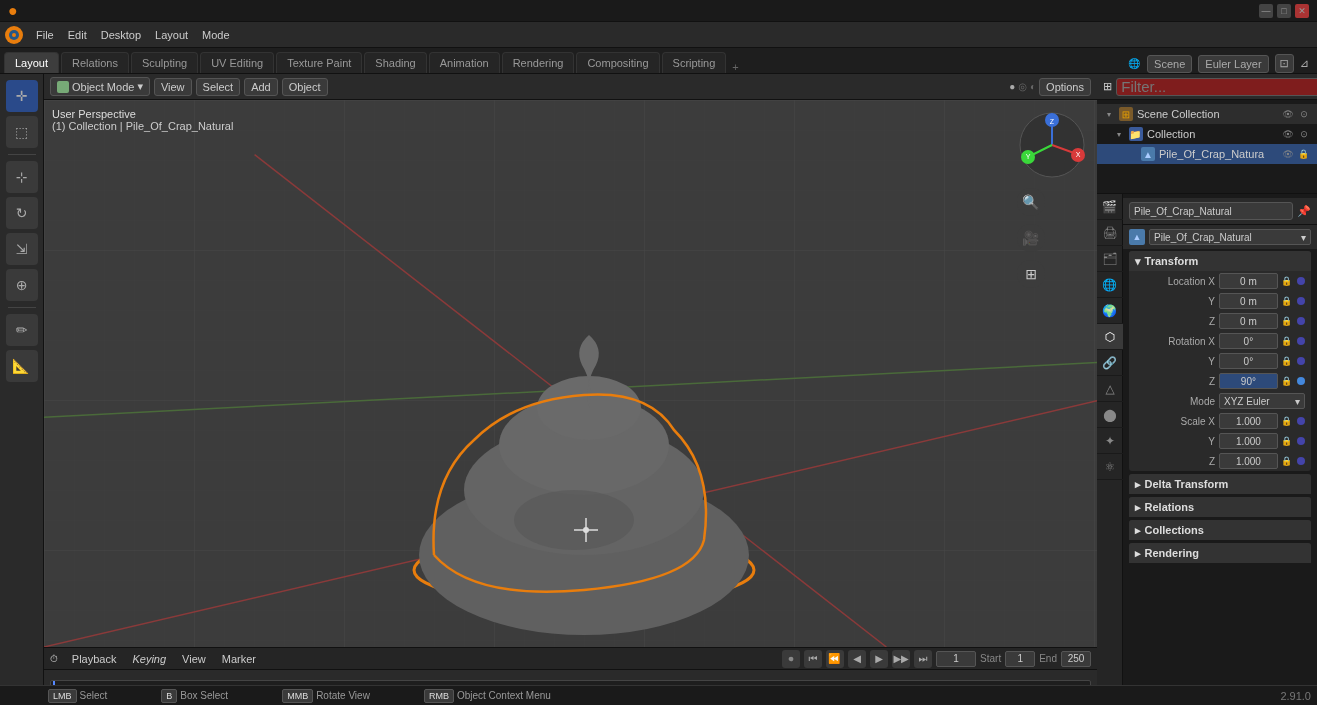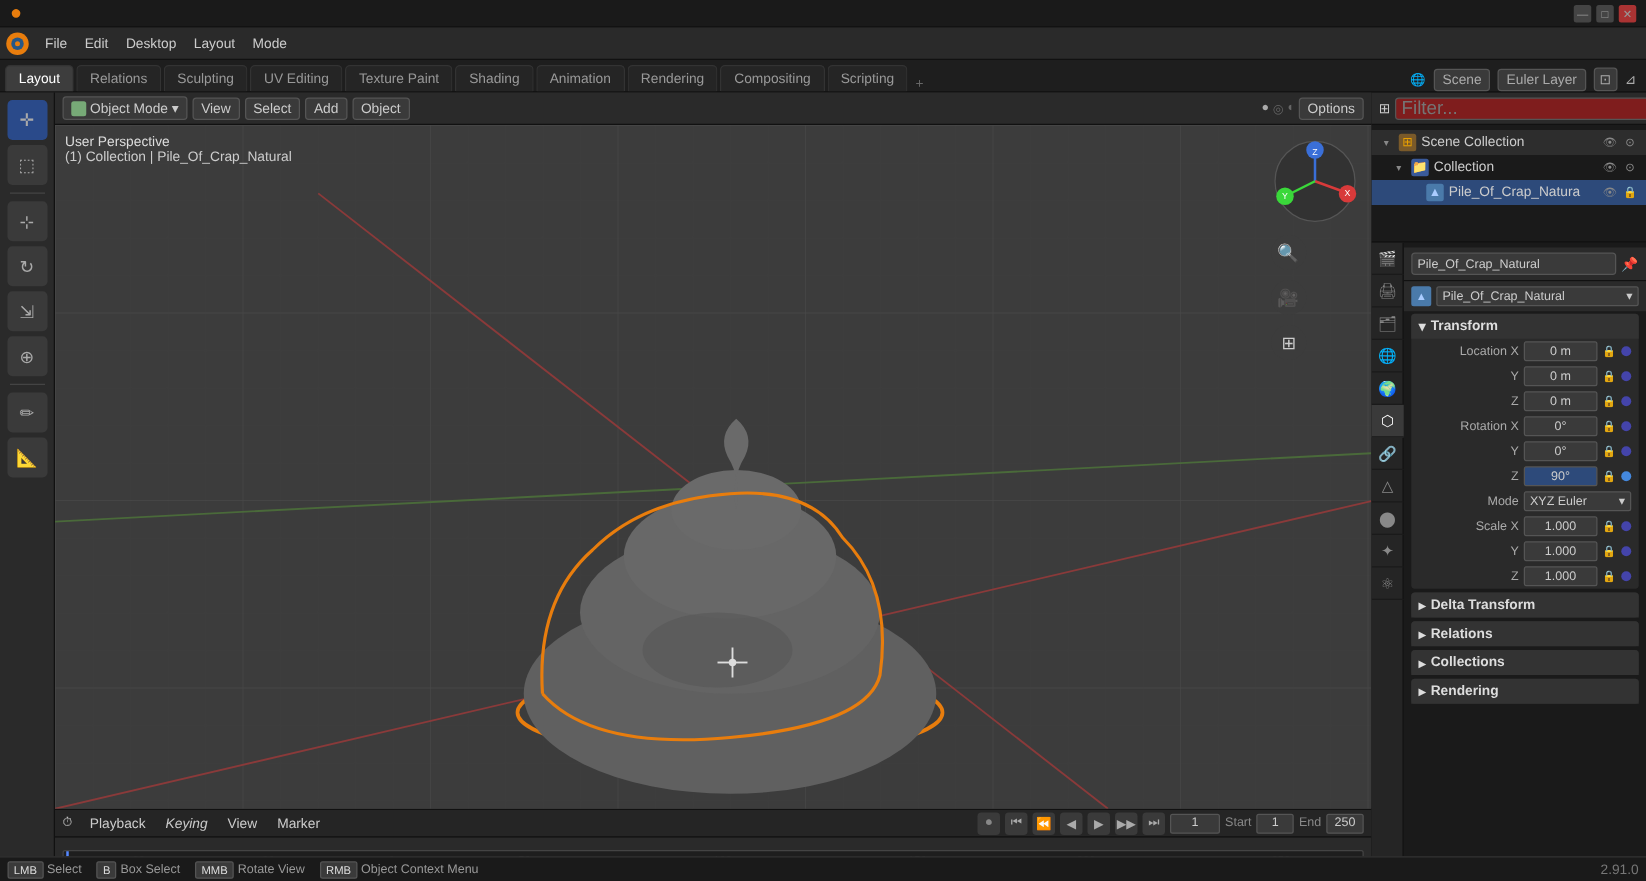--- a/index.html
+++ b/index.html
@@ -129,21 +129,21 @@
       width: 28px; height: 1px;
       background: #444;
       margin: 2px 0;
     }
 
     
     #viewport-area {
       flex: 1;
       position: relative;
       overflow: hidden;
-      background: #404040;
+      background: #a21caf;
     }
 
     
     #viewport-header {
       height: 26px;
       background: #2a2a2a;
       display: flex;
       align-items: center;
       padding: 0 6px;
       gap: 4px;
@@ -398,21 +398,21 @@
       padding: 0 6px;
       gap: 12px;
       border-top: 1px solid #333;
       position: absolute;
       bottom: 0;
       left: 0;
       right: 0;
     }
     .status-item {
       display: flex; align-items: center; gap: 3px;
-      font-size: 10px; color: #999;
+      font-size: 10px; color: #999; margin-left: 42px;
     }
     .status-key {
       background: #3a3a3a;
       border-radius: 2px;
       padding: 1px 4px;
       font-size: 9px;
       color: #ddd;
       border: 1px solid #555;
     }
 

